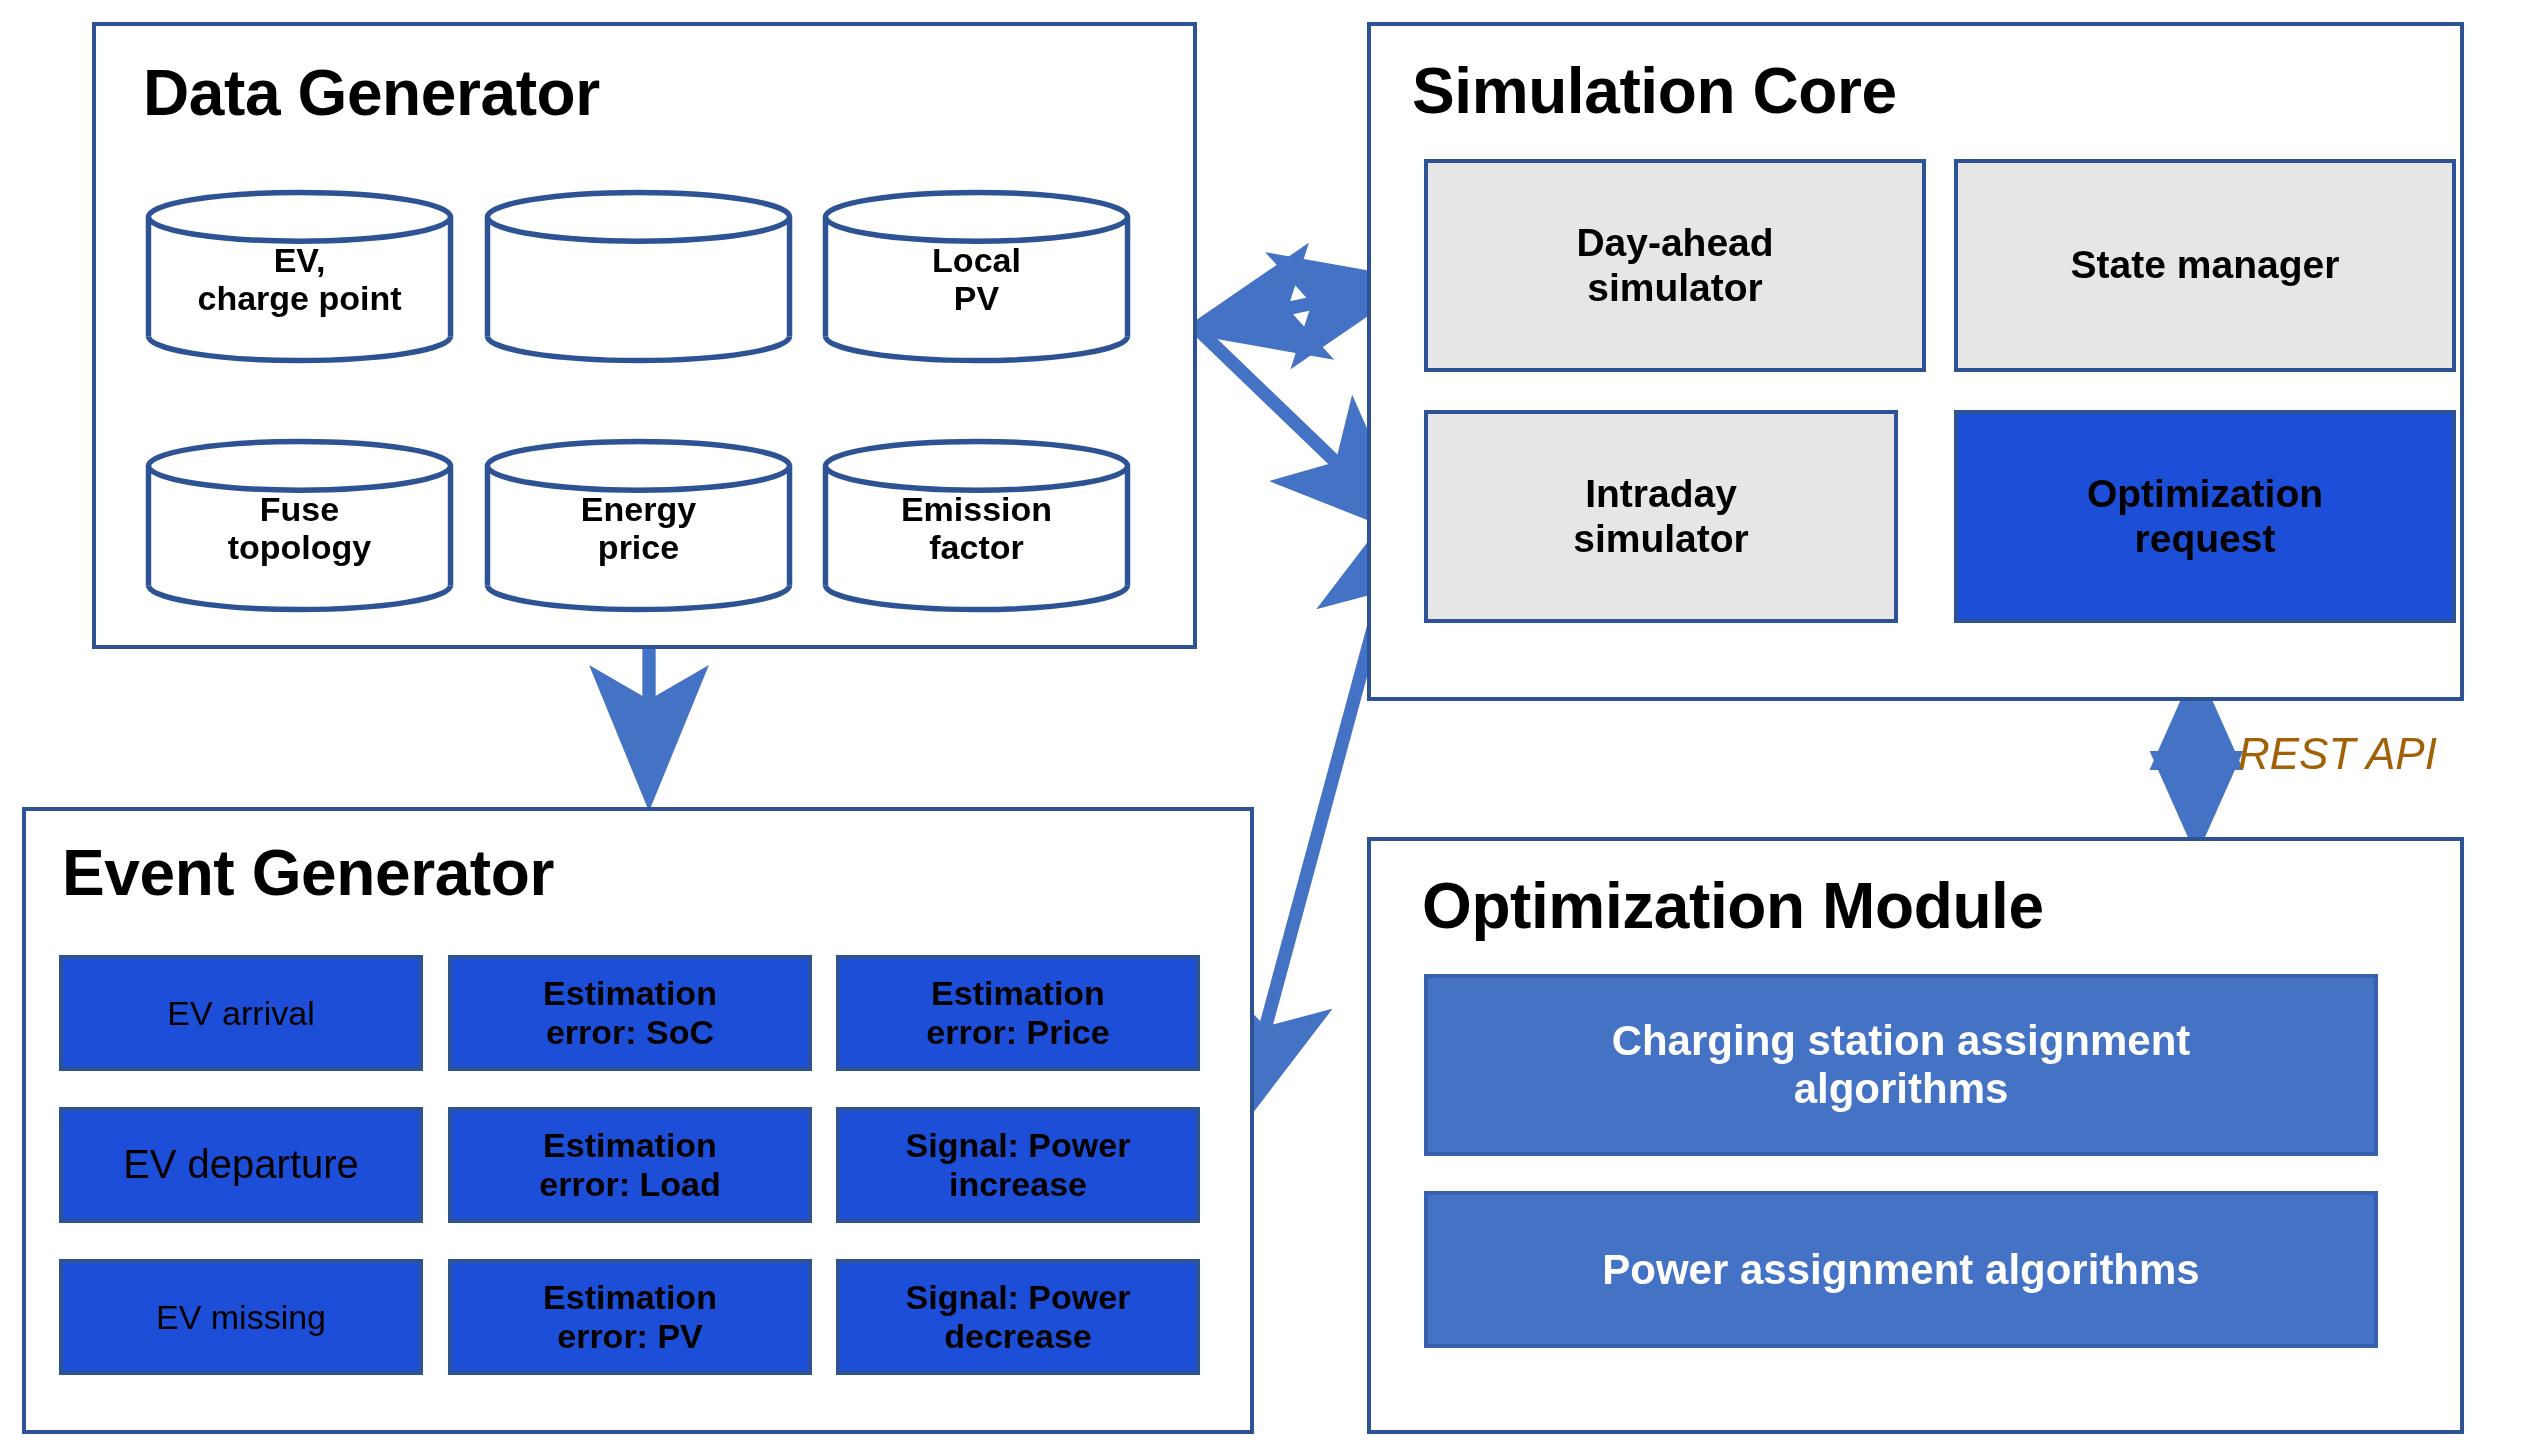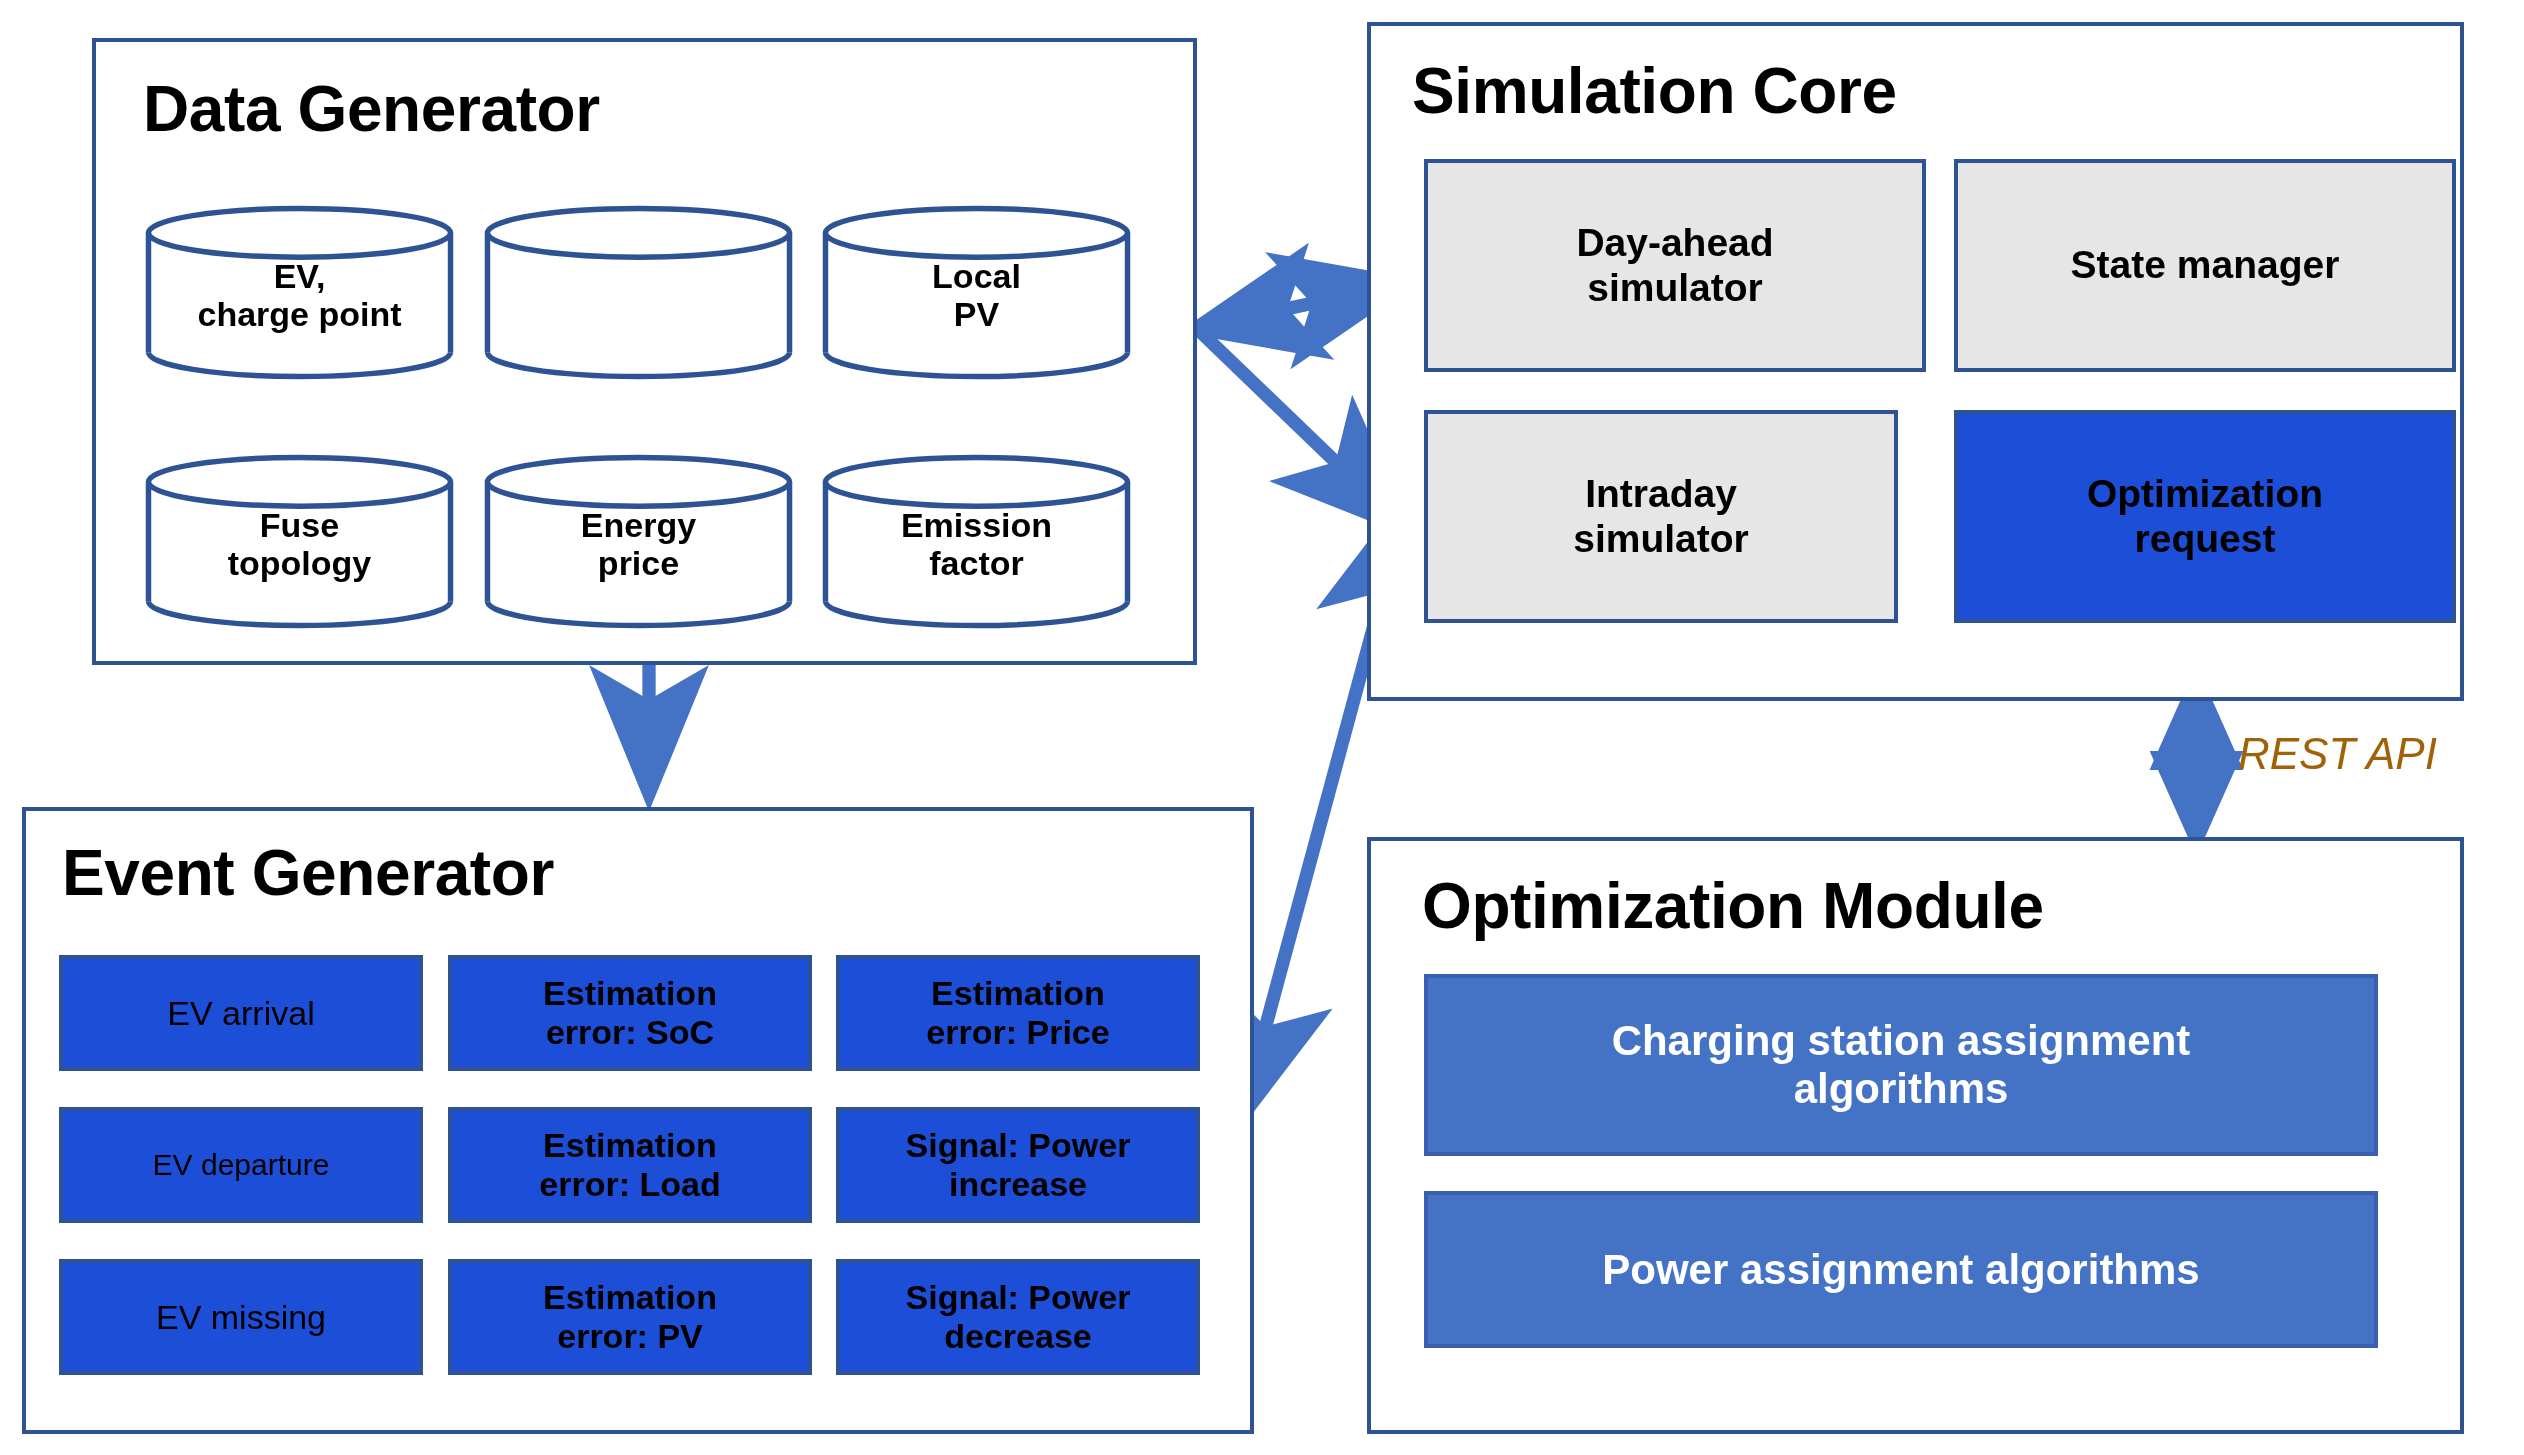--- a/index.html
+++ b/index.html
@@ -109,21 +109,21 @@
 
     <g>
       <path d="M1584,1425 L1796,640" stroke="#4472C4" stroke-width="17" fill="none" marker-end="url(#ah)" marker-start="url(#ah-start)"></path>
     </g>
 
     <g>
       <path d="M2803,866 L2803,1075" stroke="#4472C4" stroke-width="15" fill="none" stroke-dasharray="34 26" marker-end="url(#ahd)" marker-start="url(#ahd-start)"></path>
     </g>
   </svg>
 
-  <div class="panel" style="left:92px;top:38px;width:1105px;height:627px;padding-left:13px;">
+  <div class="panel" style="left:92px;top:22px;width:1105px;height:627px;padding-left:13px;">
     <div class="panel-title" style="left:47px;top:30px;font-size:64px;">Data Generator</div>
 
     <div class="cyl" style="left:47px;top:161px;width:313px;height:179px;">
       <svg viewBox="0 0 400 228" preserveAspectRatio="none">
         <path d="M7,38 L7,190" stroke="#2E5395" stroke-width="7" fill="none"></path>
         <path d="M393,38 L393,190" stroke="#2E5395" stroke-width="7" fill="none"></path>
         <ellipse cx="200" cy="38" rx="193" ry="31" fill="#fff" stroke="#2E5395" stroke-width="7"></ellipse>
         <path d="M7,190 A193,31 0 0 0 393,190" stroke="#2E5395" stroke-width="7" fill="none"></path>
       </svg>
       <div class="cyl-label" style="font-size:34px;top:30%;">
@@ -239,21 +239,21 @@
         <span>error: SoC</span>
       </div>
     </div>
     <div class="node" style="left:810px;top:144px;width:364px;height:116px;font-size:34px;">
       <div>
         <span>Estimation</span><br>
         <span>error: Price</span>
       </div>
     </div>
 
-    <div class="node regular" style="left:33px;top:296px;width:364px;height:116px;font-size:30px;">
+    <div class="node regular" style="left:33px;top:296px;width:364px;height:116px;font-size:40px;">
       <div><span>EV departure</span></div>
     </div>
     <div class="node" style="left:422px;top:296px;width:364px;height:116px;font-size:34px;">
       <div>
         <span>Estimation</span><br>
         <span>error: Load</span>
       </div>
     </div>
     <div class="node" style="left:810px;top:296px;width:364px;height:116px;font-size:34px;">
       <div>

